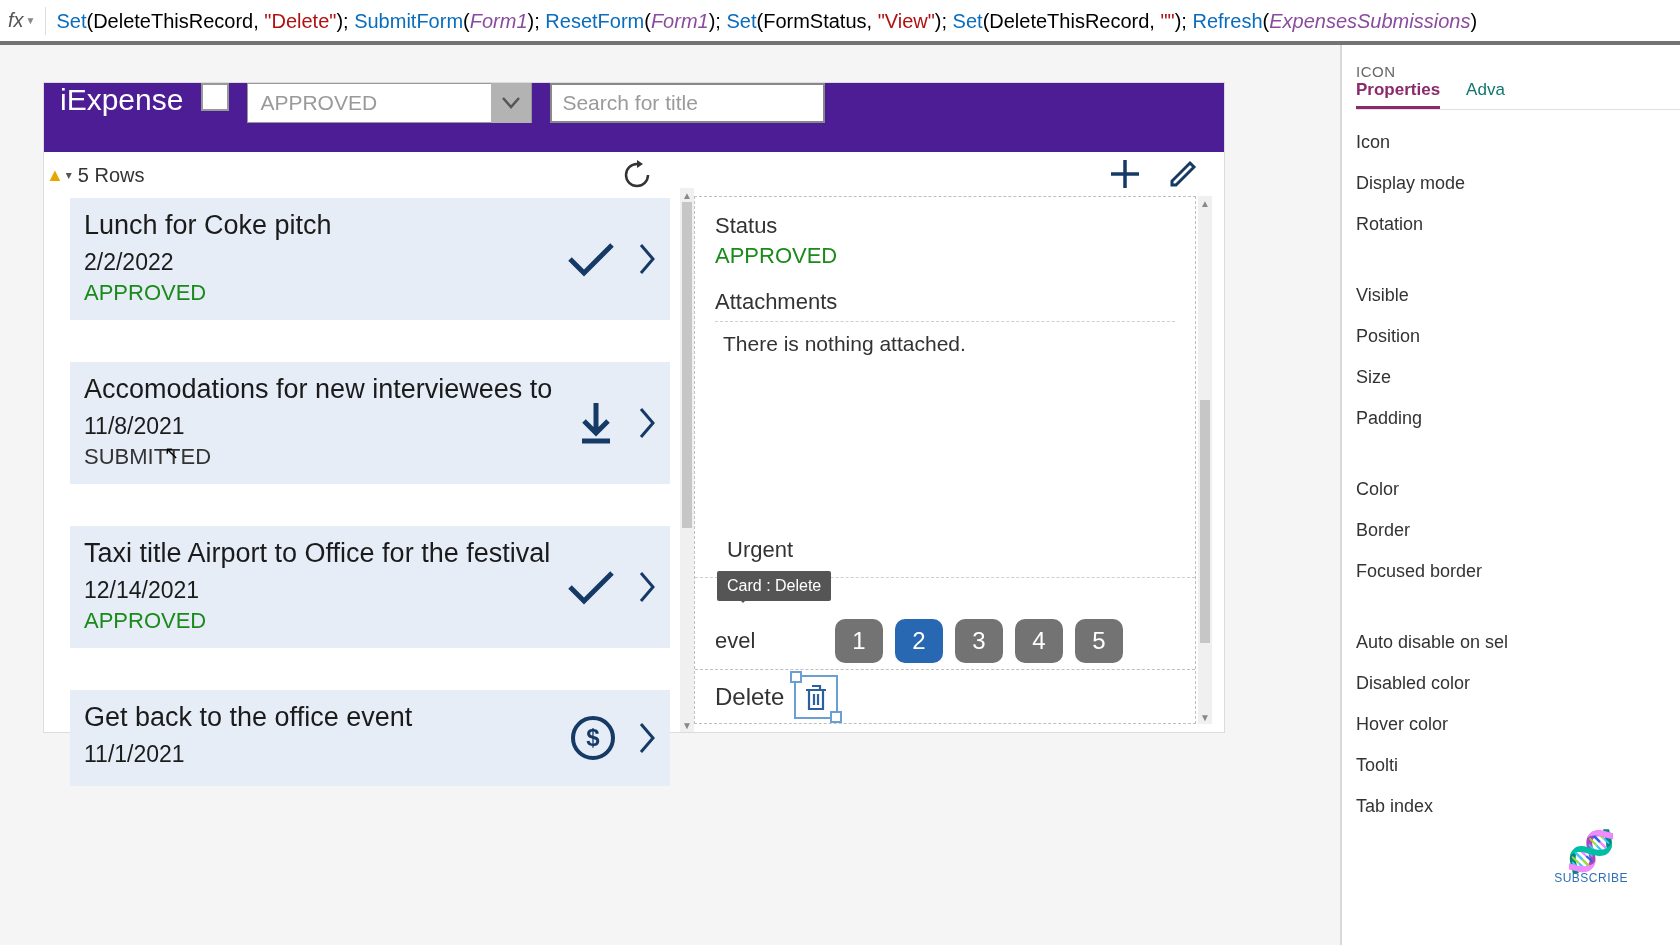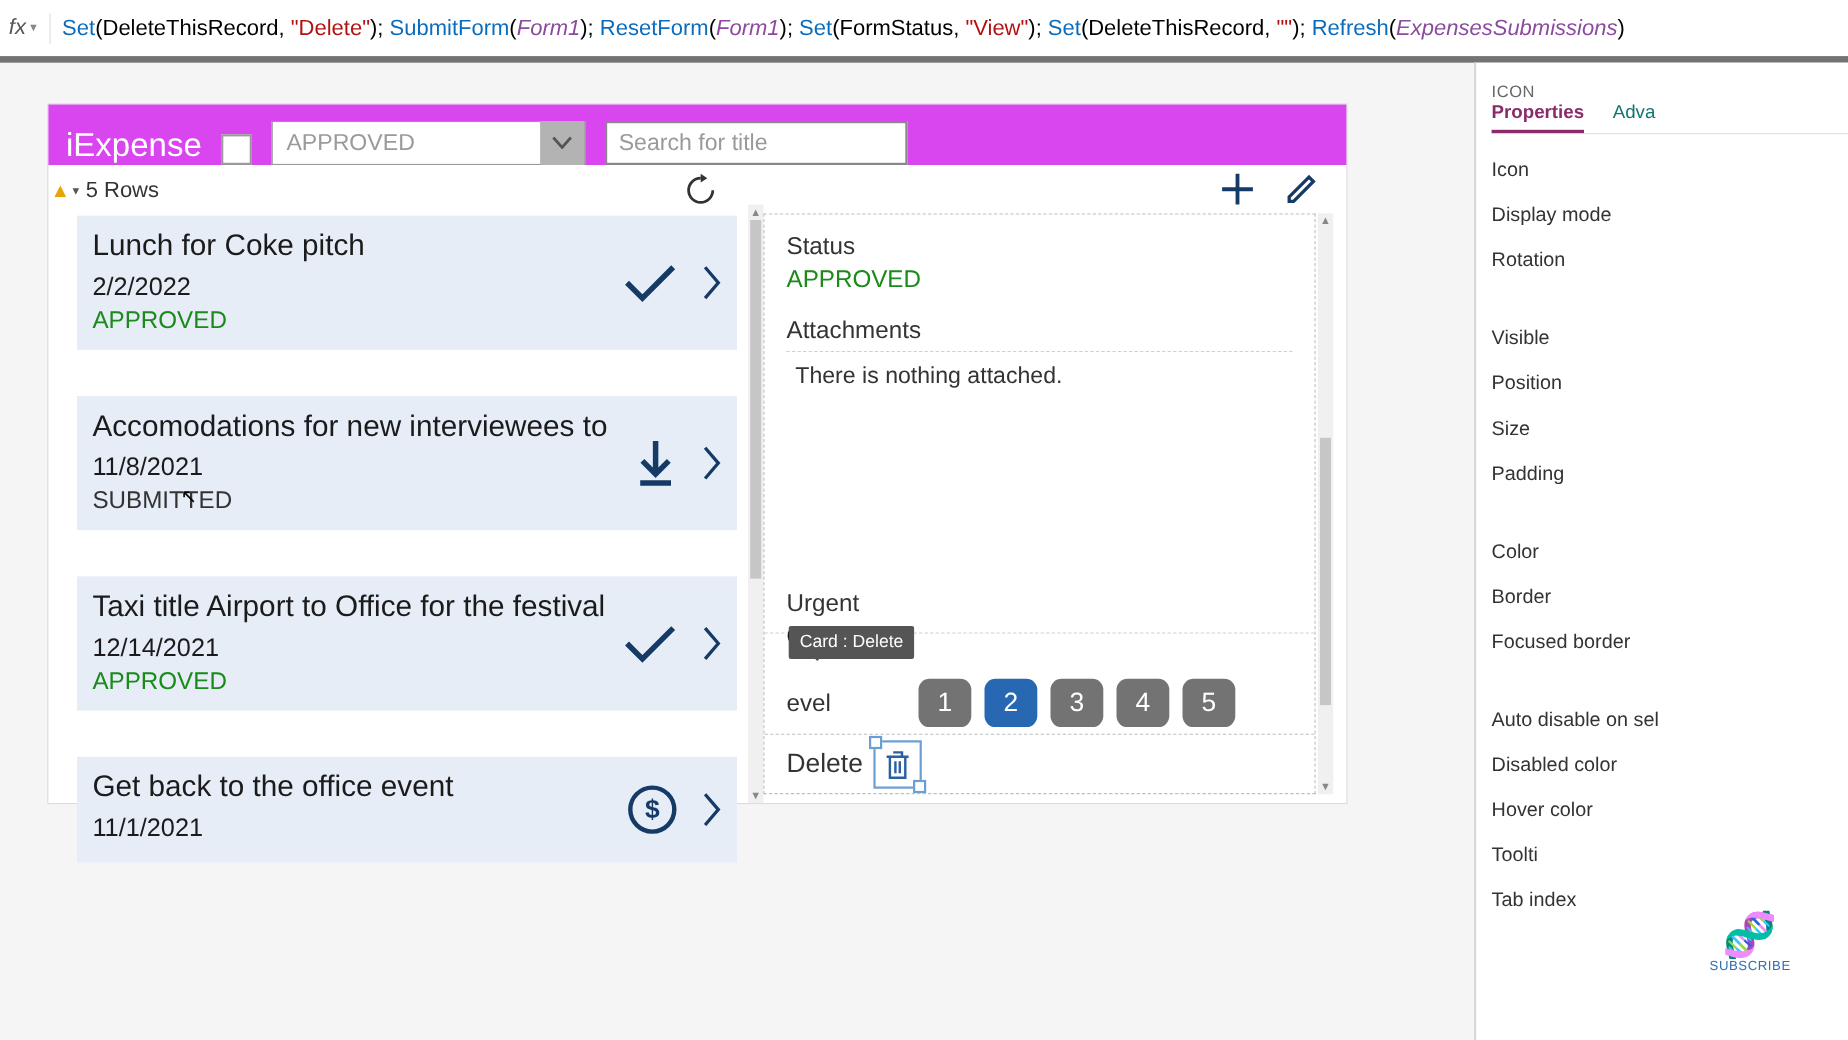--- a/index.html
+++ b/index.html
@@ -1,21 +1,21 @@
 <!DOCTYPE html>
 <html><head>
 <meta charset="utf-8">
 <style>
 * { box-sizing: border-box; margin: 0; padding: 0; font-family: "Segoe UI", Arial, sans-serif; }
 body { background: #f5f5f5; overflow: hidden; }
 
 .formula-bar {
-  height: 57px;
+  height: 45px;
   background: #fff;
-  border-bottom: 6px solid #737373;
+  border-bottom: 4px solid #737373;
   display: flex;
   align-items: center;
   padding: 0 8px;
   gap: 10px;
 }
 .fx-label { font-style: italic; font-size: 20px; color: #555; display: flex; align-items: center; gap: 2px; }
 .fx-label .chev { font-size: 10px; color: #888; }
 .fx-divider { width: 1px; height: 28px; background: #ddd; }
 .formula-text { font-family: Consolas, monospace; font-size: 20px; white-space: nowrap; overflow: hidden; }
 .formula-text .fn { color: #0a6cbd; }
@@ -33,24 +33,24 @@
   position: relative;
 }
 
 .app-frame {
   width: 1180px;
   background: #fff;
   box-shadow: 0 0 0 1px #dcdcdc;
 }
 
 .app-header {
-  height: 55px;
-  background: #d946ef;
+  height: 69px;
+  background: #4c1d95;
   display: flex;
-  align-items: flex-end;
+  align-items: flex-start;
   padding: 0 16px;
   gap: 18px;
 }
 .app-title { color: #fff; font-size: 30px; font-weight: 400; }
 .checkbox-box { width: 28px; height: 28px; background: #fff; border: 2px solid #999; }
 .dropdown {
   width: 285px; height: 40px; background: #fff; display: flex; align-items: center;
   border: 1px solid #999; position: relative;
 }
 .dropdown-text { padding-left: 12px; font-size: 21px; color: #9a9a9a; flex:1; }
@@ -100,21 +100,21 @@
   margin: 0 28px 8px 0; border:1px dashed #bfbfbf; height:calc(100% - 52px);
   padding: 16px 20px; position:relative;
 }
 .field-lbl { font-size:22px; color:#333; margin-bottom:4px; }
 .field-val { font-size:22px; }
 .sep { height:20px; }
 .attach-msg { font-size:21px; color:#333; padding:10px 0 0 8px; }
 
 .bottom-line { position:absolute; left:0; right:0; top:380px; border-top:1px dashed #cfcfcf; }
 
-.urgent-block { position:absolute; left:20px; bottom:130px; }
+.urgent-block { position:absolute; left:32px; bottom:130px; }
 .level-row { position:absolute; left:20px; bottom:60px; display:flex; align-items:center; }
 .level-lbl { font-size:22px; color:#333; width:120px; }
 .level-btn {
   width:48px; height:44px; border-radius:10px; background:#737373; color:#fff;
   font-size:24px; display:flex; align-items:center; justify-content:center;
 }
 .level-btn.active { background:#2867b2; }
 
 .delete-card {
   position:absolute; left:0; right:0; bottom:0; height:54px;

